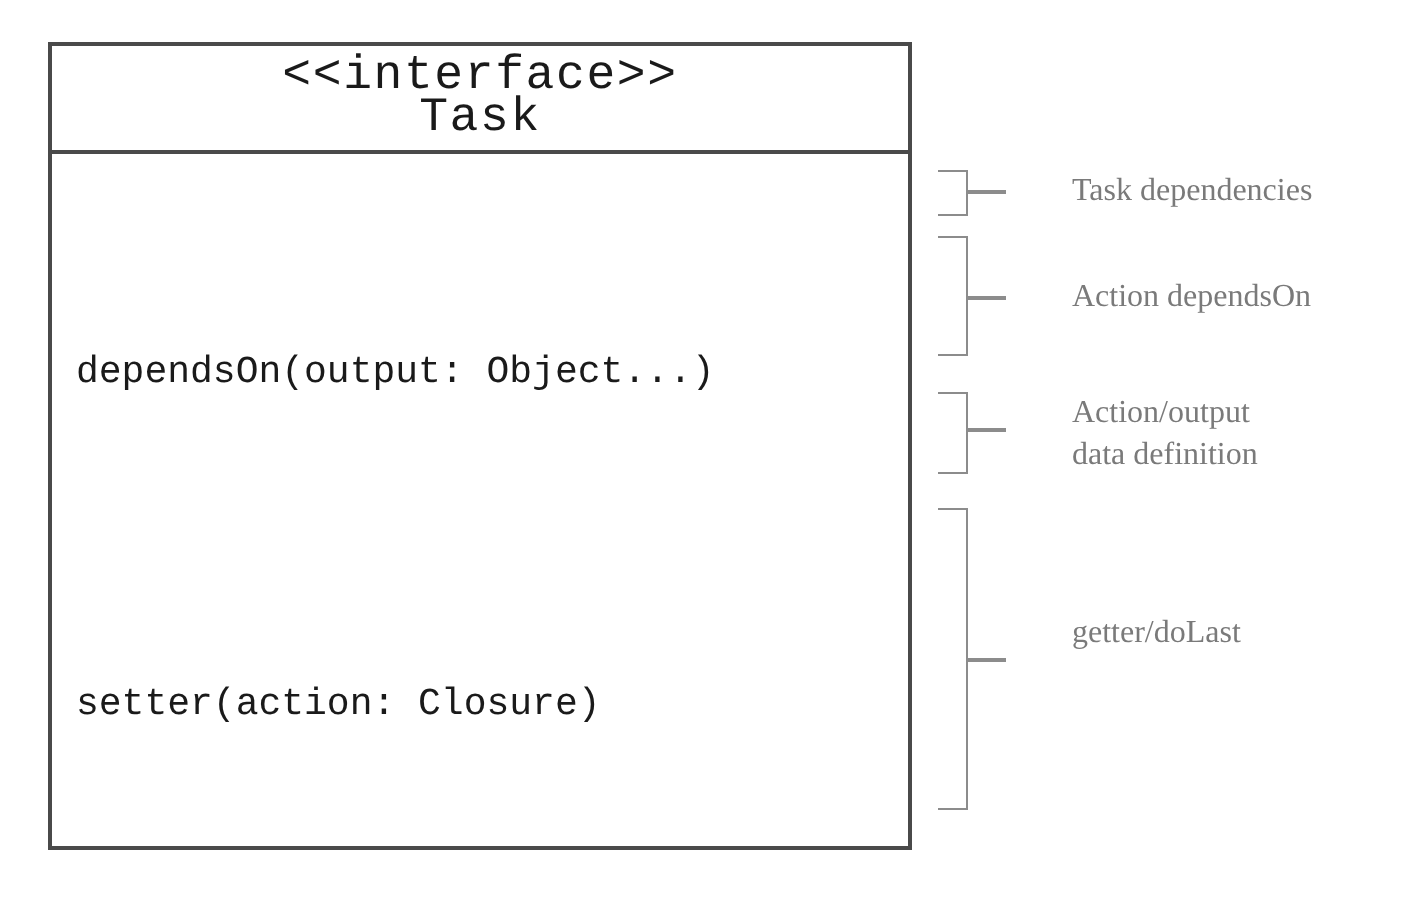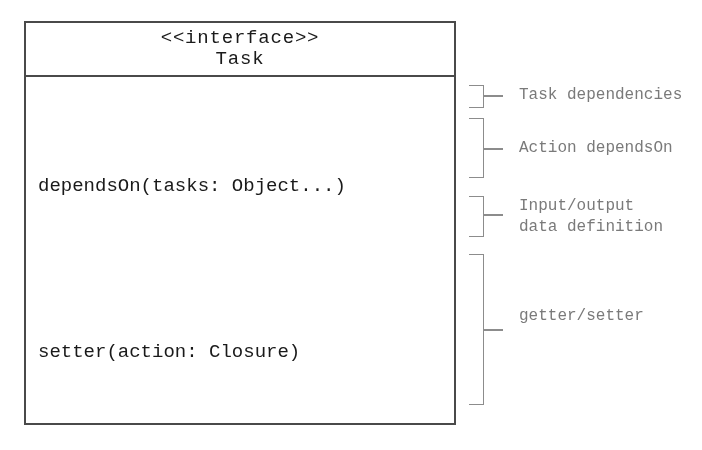--- a/index.html
+++ b/index.html
@@ -25,21 +25,21 @@
   }
   .uml-header {
     box-sizing: border-box;
     height: 54px;
     border-bottom: 2px solid #4a4a4a;
     display: flex;
     flex-direction: column;
     justify-content: center;
     align-items: center;
     font-family: "Liberation Mono", "DejaVu Sans Mono", monospace;
-    font-size: 19px;
+    font-size: 24px;
     line-height: 21px;
     letter-spacing: 0.8px;
     color: #1a1a1a;
     white-space: pre;
   }
   .uml-methods {
     padding: 8px 8px 0 12px;
     font-family: "Liberation Mono", "DejaVu Sans Mono", monospace;
     font-size: 19px;
     line-height: 22.4px;
@@ -61,42 +61,42 @@
   }
   .stem {
     position: absolute;
     left: 484px;
     width: 19px;
     height: 1.5px;
     background: #8c8c8c;
   }
   .ann-label {
     position: absolute;
-    left: 519px;
-    font-family: Liberation Mono, monospace;
+    left: 536px;
+    font-family: Liberation Serif, serif;
     font-size: 16px;
     line-height: 21px;
     color: #7a7a7a;
     white-space: nowrap;
   }
   .ann-label span { display: block; }
 </style>
 </head>
 <body>
 
 <div class="canvas">
 
   <div class="uml-box">
     <div class="uml-header">
       <div>&lt;&lt;interface&gt;&gt;</div>
       <div>Task</div>
     </div>
     <div class="uml-methods">
       <div class="method-group">
-        <div>dependsOn(tasks: Object...)</div>
+        <div>dependsOn(output: Object...)</div>
       </div>
       <div class="method-group">
         <div>setter(action: Closure)</div>
         
       </div>
       
       
     </div>
   </div>
 
@@ -108,23 +108,23 @@
 
   <div class="bracket" style="top:118px;height:60px;"></div>
   <div class="stem" style="top:148px;"></div>
   <div class="ann-label" style="top:138px;">
     <span>Action dependsOn</span>
   </div>
 
   <div class="bracket" style="top:196px;height:41px;"></div>
   <div class="stem" style="top:214px;"></div>
   <div class="ann-label" style="top:196px;">
-    <span>Input/output</span>
+    <span>Action/output</span>
     <span>data definition</span>
   </div>
 
   <div class="bracket" style="top:254px;height:151px;"></div>
   <div class="stem" style="top:329px;"></div>
   <div class="ann-label" style="top:306px;">
-    <span>getter/setter</span>
+    <span>getter/doLast</span>
   </div>
 
 </div>
 
 </body></html>

